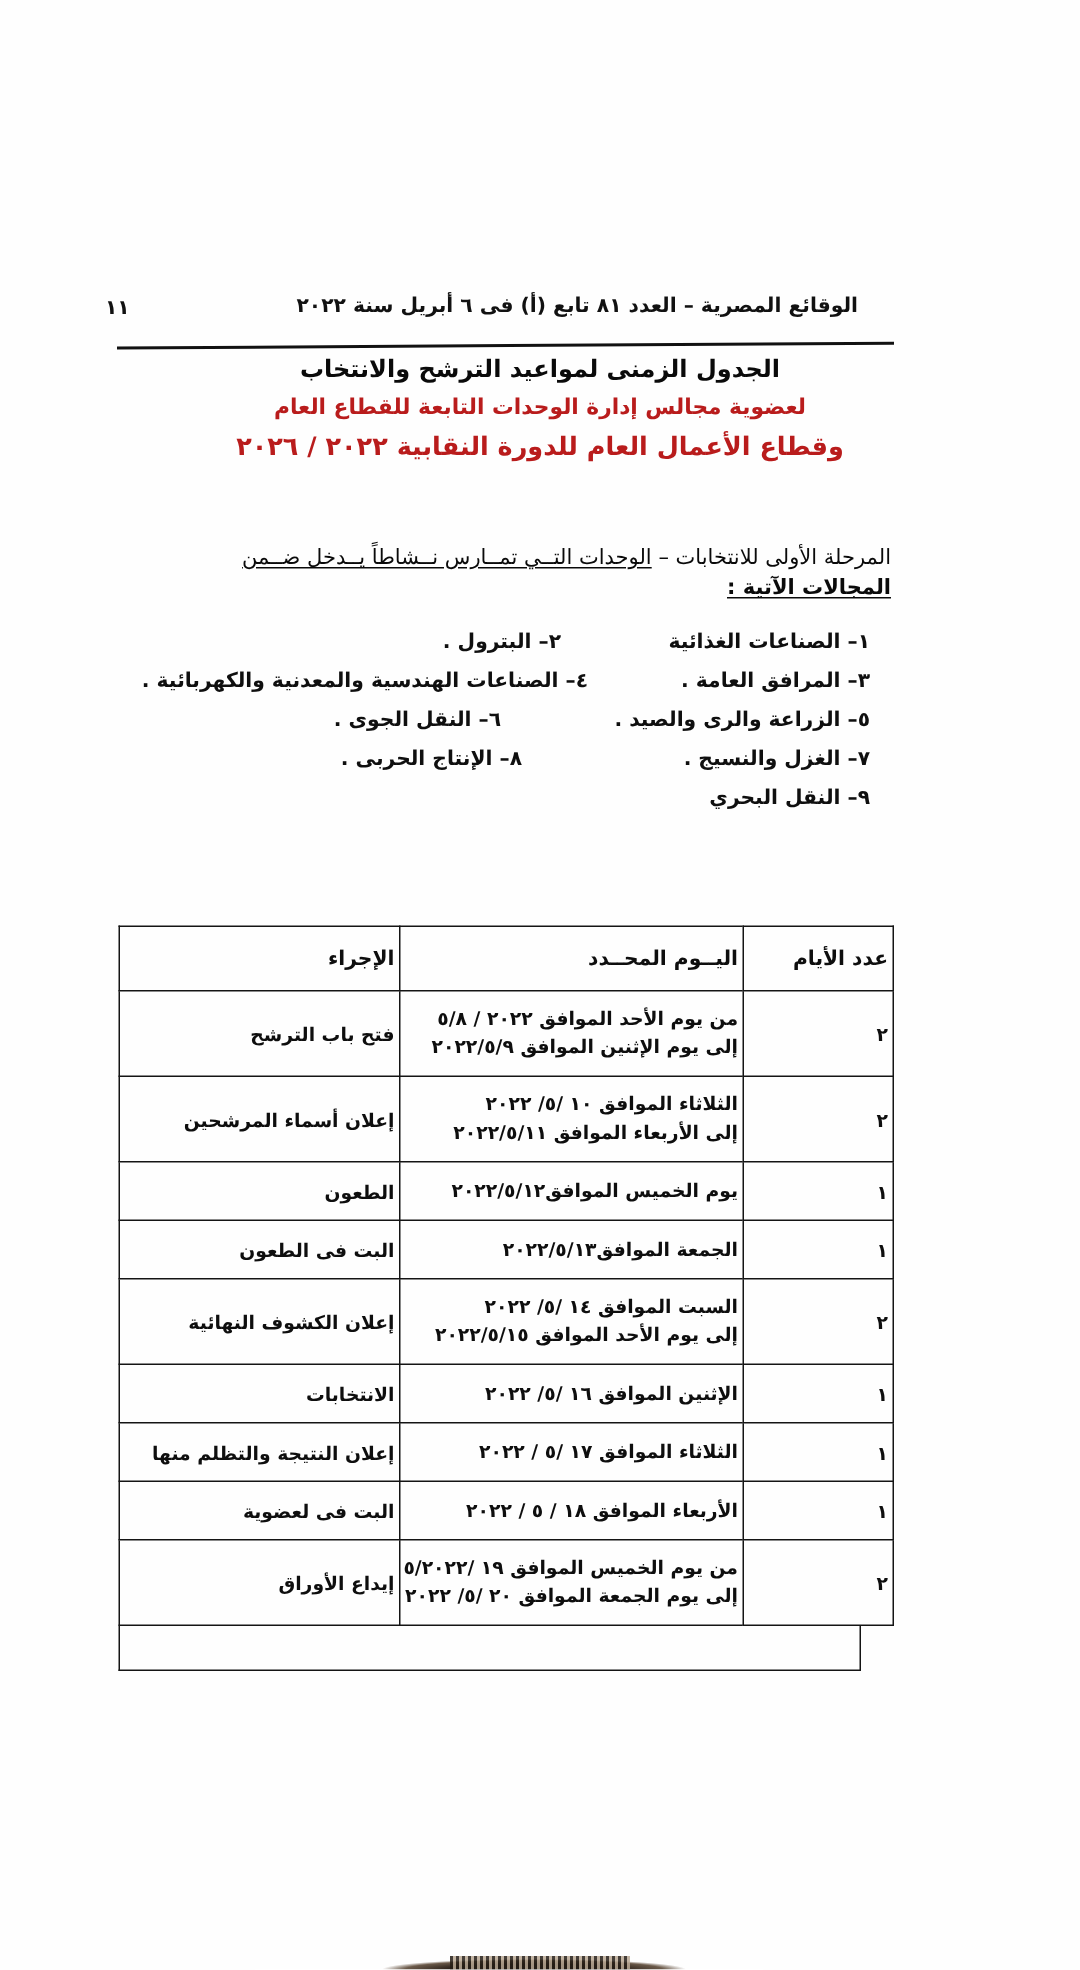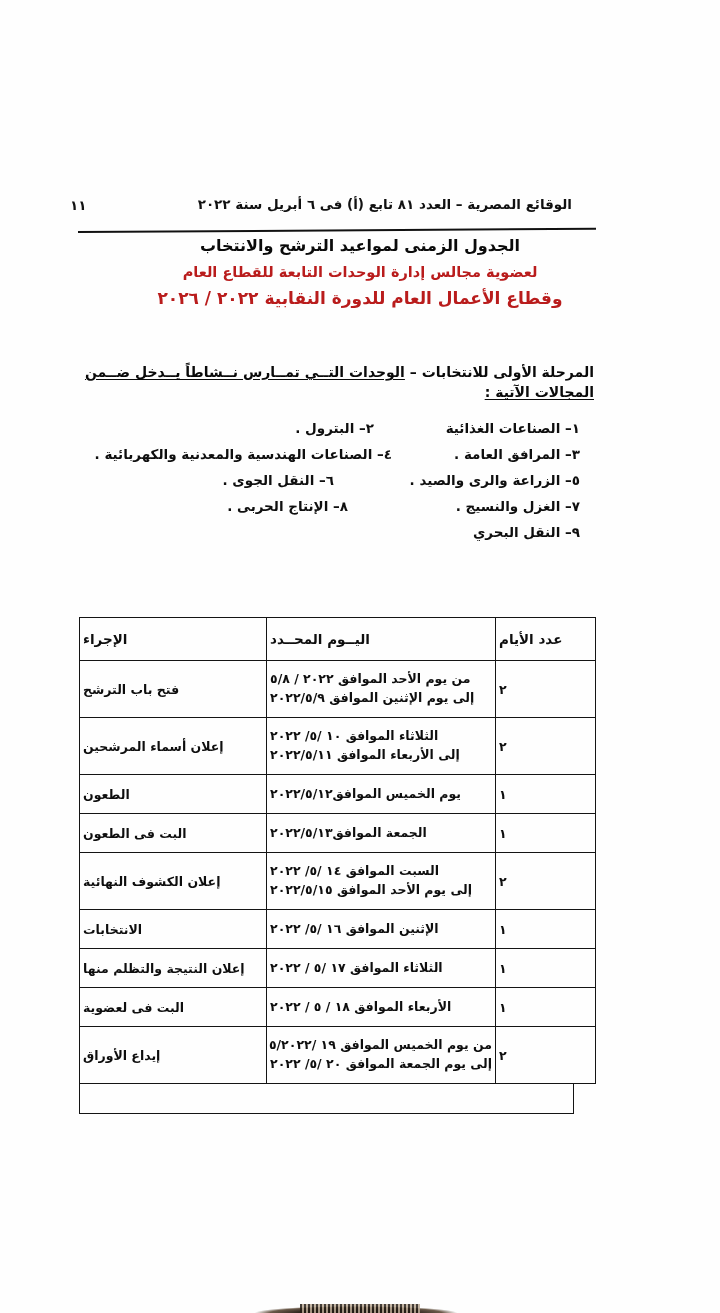--- a/index.html
+++ b/index.html
@@ -93,21 +93,21 @@
   .stage-wrap {
     position: absolute;
     top: 364px;
     left: 70px;
     width: 524px;
     direction: rtl;
     text-align: justify;
   }
   .stage-line1 {
     font-size: 14px;
-    font-weight: 700;
+    font-weight: 400;
     white-space: nowrap;
     color: #0a0a0a;
   }
   .stage-line1 .plain { text-decoration: none; }
   .stage-line1 .underlined {
     text-decoration: underline;
     text-underline-offset: 2px;
   }
   .stage-line2 {
     margin-top: 4px;
@@ -160,21 +160,21 @@
     position: absolute;
     top: 617px;
     left: 79px;
     width: 495px;
     border-collapse: collapse;
     direction: rtl;
     table-layout: fixed;
   }
   .sched-table th, .sched-table td {
     border: 1.6px solid #141414;
-    text-align: left;
+    text-align: right;
     vertical-align: middle;
     font-weight: 700;
     color: #0e0e0e;
     padding: 4px 3px;
   }
   .sched-table th {
     font-size: 13.5px;
     height: 34px;
   }
   .sched-table td {

